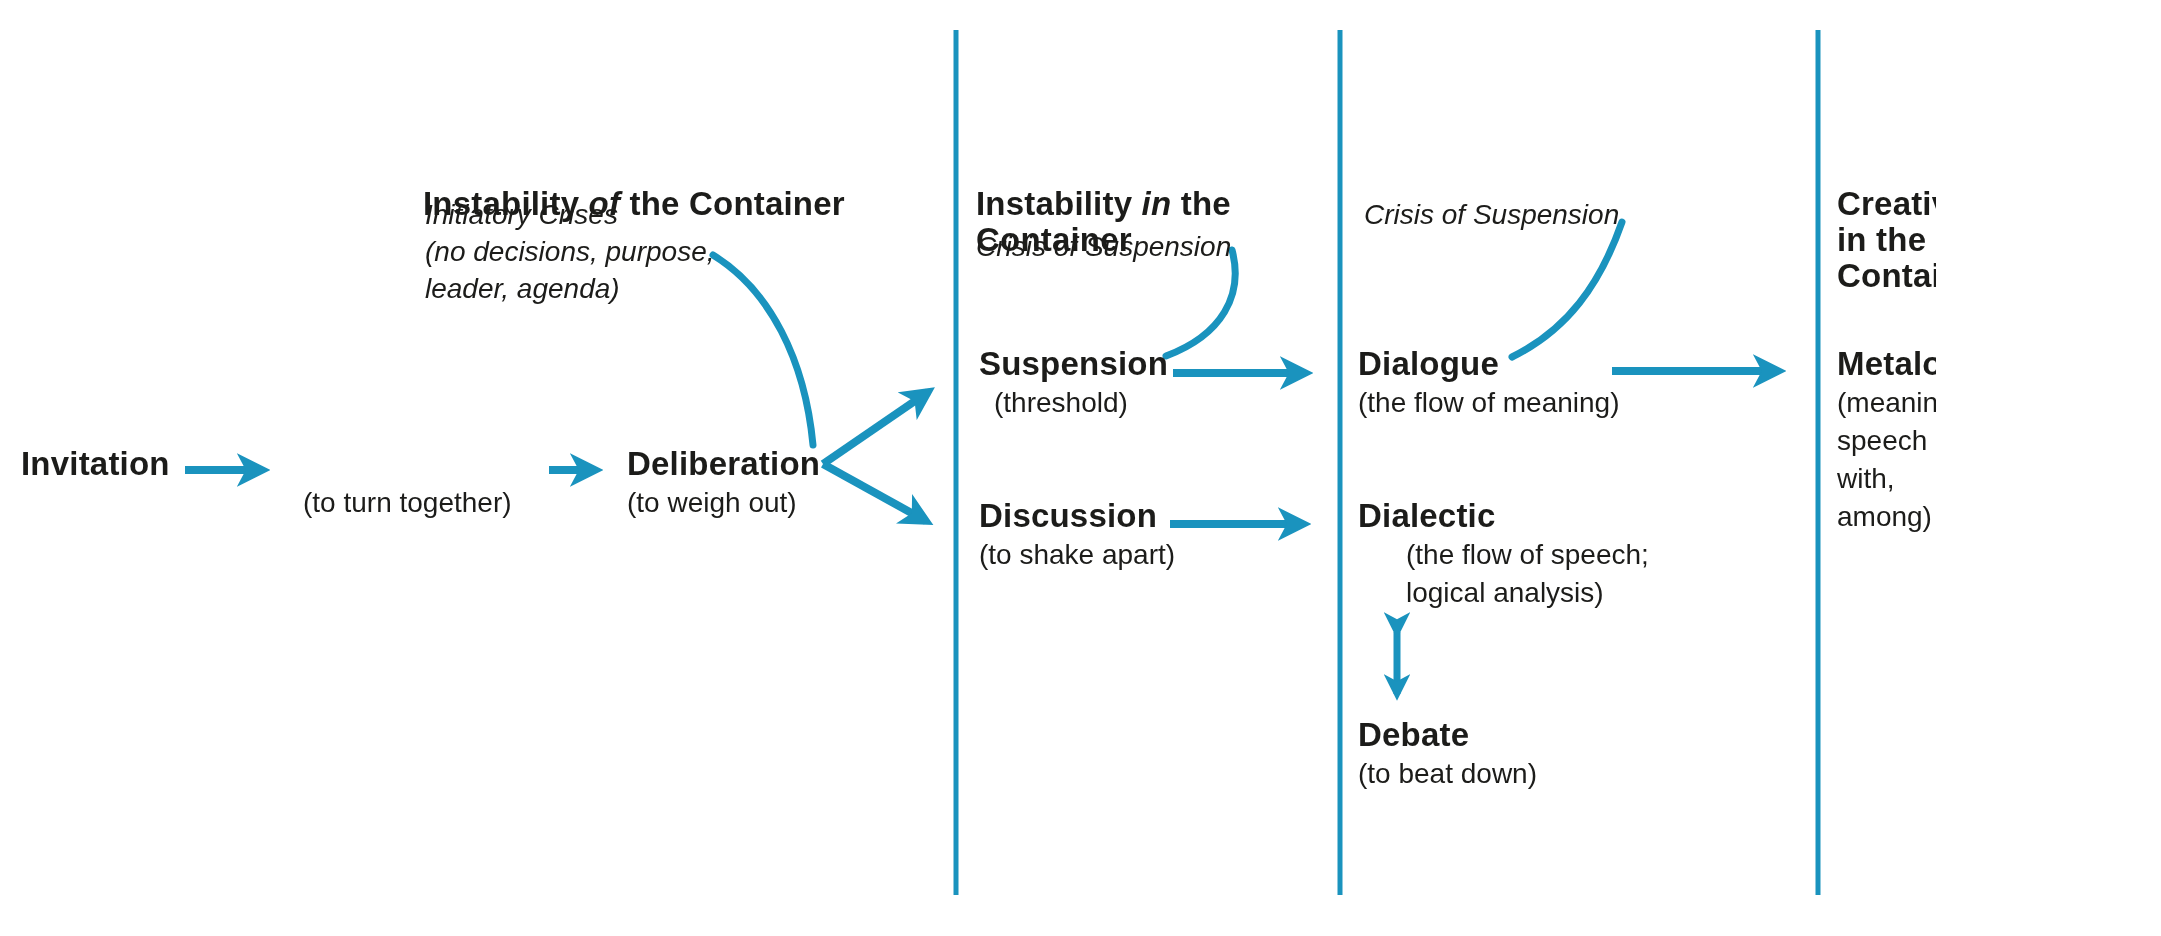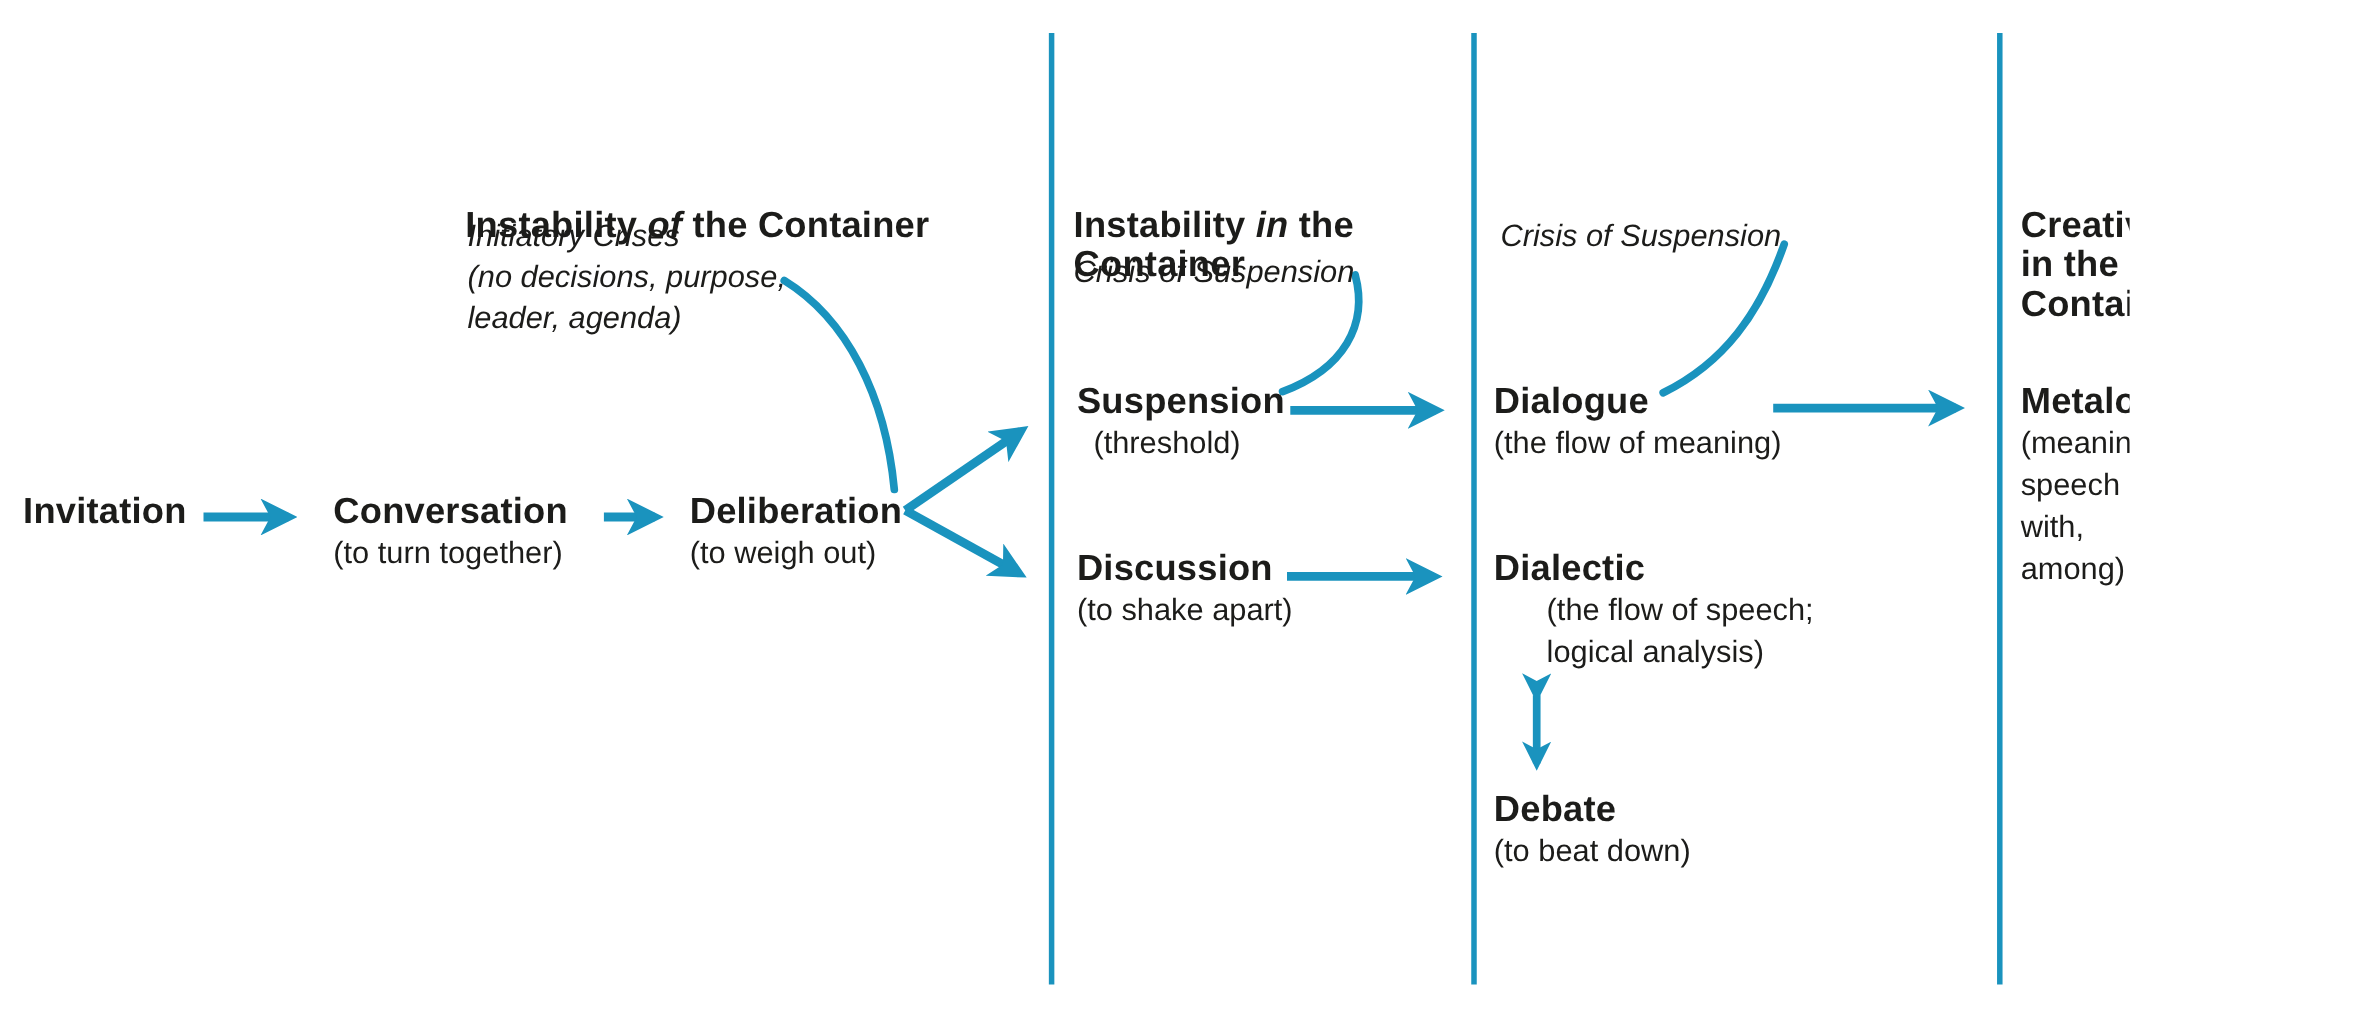--- a/index.html
+++ b/index.html
@@ -98,21 +98,20 @@
 
   <div class="txt hdr-sub" style="left:1364px; top:196px;">Crisis of Suspension</div>
 
   <div class="txt hdr-title" style="left:1837px; top:150px;">
     <span>Creativity in the
 Container</span>
   </div>
 
   <div class="txt node-label" style="left:21px; top:445px;">Invitation</div>
 
-  <div class="txt node-label" style="left:303px; top:445px;">Conversation</div>
   <div class="txt node-sub" style="left:303px; top:484px;text-align:right;">(to turn together)</div>
 
   <div class="txt node-label" style="left:627px; top:445px;">Deliberation</div>
   <div class="txt node-sub" style="left:627px; top:484px;">(to weigh out)</div>
 
   <div class="txt node-label" style="left:979px; top:345px;">Suspension</div>
   <div class="txt node-sub" style="left:979px; top:384px;margin-left:15px;">(threshold)</div>
 
   <div class="txt node-label" style="left:979px; top:497px;">Discussion</div>
   <div class="txt node-sub" style="left:979px; top:536px;">(to shake apart)</div>

